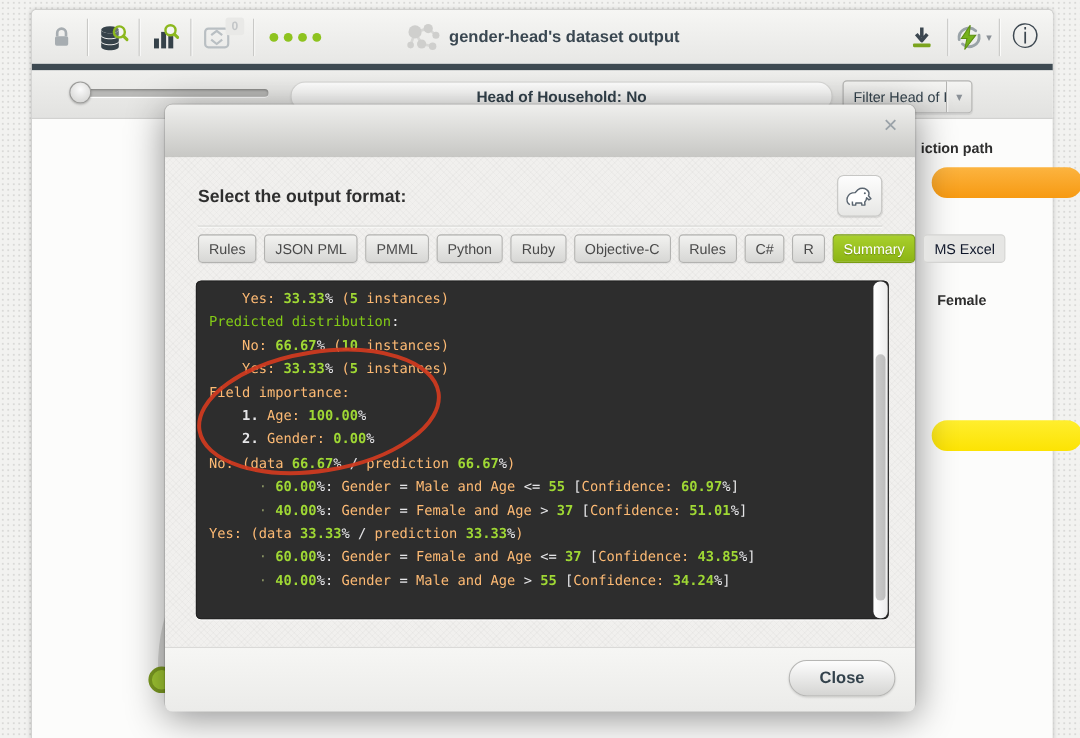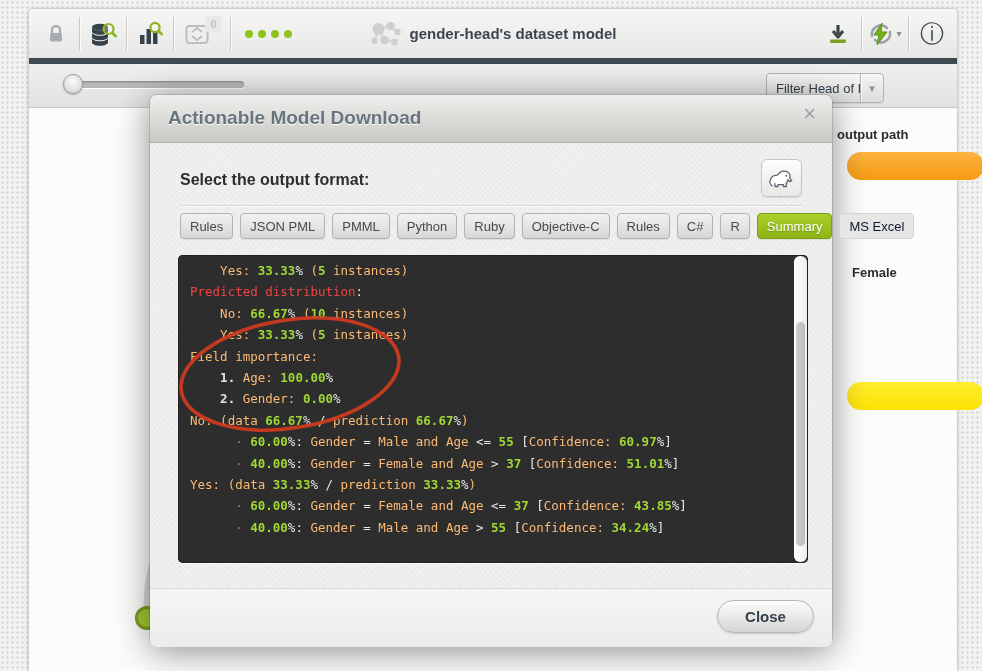--- a/index.html
+++ b/index.html
@@ -105,21 +105,21 @@
   .terminal { position:absolute; left:28px; top:160px; width:630px; height:308px;
     background:#2d2d2d; border-radius:5px; box-shadow:0 1px 0 rgba(255,255,255,.7), inset 0 0 0 1px #222;
     overflow:hidden; }
   .term-inner { position:absolute; left:12px; top:5px; right:20px;
     font-family:"DejaVu Sans Mono", monospace; font-size:12.5px; line-height:21.4px;
     white-space:pre; }
   .seg-g  { color:#fdba74; }
   .seg-n  { color:#9fd834; font-weight:bold; }
   .seg-w  { color:#e6e6e8; }
   .seg-wb { color:#e6e6e8; font-weight:bold; }
-  .seg-bl { color:#ef4444; }
+  .seg-bl { color:#84cc16; }
   .seg-bu { color:#8a9464; }
   .term-scroll-track { position:absolute; right:1px; top:1px; width:13px; height:306px;
     background:linear-gradient(90deg,#ffffff,#ececec); border-radius:6px; }
   .term-scroll-thumb { position:absolute; left:2px; top:66px; width:9px; height:224px;
     background:linear-gradient(90deg,#cccccc,#bdbdbd); border-radius:5px; cursor:pointer; }
 
   
   .annotation { position:absolute; left:20px; top:213px; z-index:30; pointer-events:none; }
 
   
@@ -196,21 +196,21 @@
           </g>
           <g fill="#cfcfcd">
             <circle cx="9" cy="9" r="6"></circle>
               <circle cx="21" cy="6" r="4.2"></circle>
             <circle cx="28" cy="12" r="3.2"></circle>
               <circle cx="15" cy="20" r="4.2"></circle>
             <circle cx="25" cy="22" r="3.4"></circle>
               <circle cx="5" cy="21" r="3"></circle>
           </g>
         </svg>
-        <span class="tb-title">gender-head's dataset model</span>
+        <span class="tb-title">gender-head's dataset output</span>
       </div>
 
       <div style="flex:1"></div>
       <div class="tb-btn">
         <svg width="22" height="22" viewBox="0 0 22 22">
           <path d="M11 2v9M6 8l5 6 5-6" fill="none" stroke="#3c4750" stroke-width="3.2" stroke-linejoin="round"></path>
           <rect x="3" y="16.5" width="16" height="3.4" rx="1" fill="#7ba41e"></rect>
         </svg>
       </div>
       <div class="tb-sep"></div>
@@ -225,40 +225,42 @@
       <div class="tb-sep"></div>
       <div class="tb-btn" style="margin-right:8px">
         <span class="info-glyph">ⓘ</span>
       </div>
     </div>
     <div class="tb-dark-divider"></div>
 
     <div class="filterbar">
       <div class="slider-track"></div>
       <div class="slider-handle"></div>
+      <div class="hoh-pill">
+        <span>Head of Household: No</span>
+      </div>
       <div class="filter-dd">
         <span class="lbl">Filter Head of Ho...</span>
         <span class="arrow">▾</span>
       </div>
     </div>
 
-    <div class="canvas-label" style="left:808px; top:118px;">output path</div>
+    <div class="canvas-label" style="left:808px; top:118px;">iction path</div>
     <div class="bar-orange"></div>
     <div class="canvas-label" style="left:808px; top:256px;margin-left:15px;">Female</div>
     <div class="bar-yellow"></div>
 
     <svg class="branch-svg" width="100" height="220" viewBox="0 0 100 220">
       <path d="M64 35 C52 105 30 112 30 172" fill="none" stroke="#dadad8" stroke-width="7" stroke-linecap="round"></path>
       <circle cx="30" cy="181" r="10.5" fill="#a3ca33" stroke="#7d9c22" stroke-width="3.2"></circle>
     </svg>
   </div>
 
   <div class="modal">
     <div class="modal-header">
-      <div class="modal-title">Actionable Model Download</div>
       <div class="modal-close">×</div>
     </div>
 
     <div class="select-label">Select the output format:</div>
 
     <div class="hadoop-btn">
       <svg width="30" height="23" viewBox="0 0 32 24">
         <path d="M6 20c-2.4-1-3.6-4-2.4-7 1-2.8 4-4.6 7.4-4.6l3-3c2.2-1.6 6-1.6 8.2 0 2 1.5 2.8 4 1.8 6l2.4 2.8-2 1.2-2.2-2c0 2-.8 3.2-1.8 4.2l.2 2.9h-3l-.2-2h-5.6l-.2 2H8.6L8.4 17" fill="#ffffff" stroke="#5a6570" stroke-width="1.4" stroke-linejoin="round"></path>
         <circle cx="20.5" cy="9" r="1" fill="#5a6570"></circle>
       </svg>

